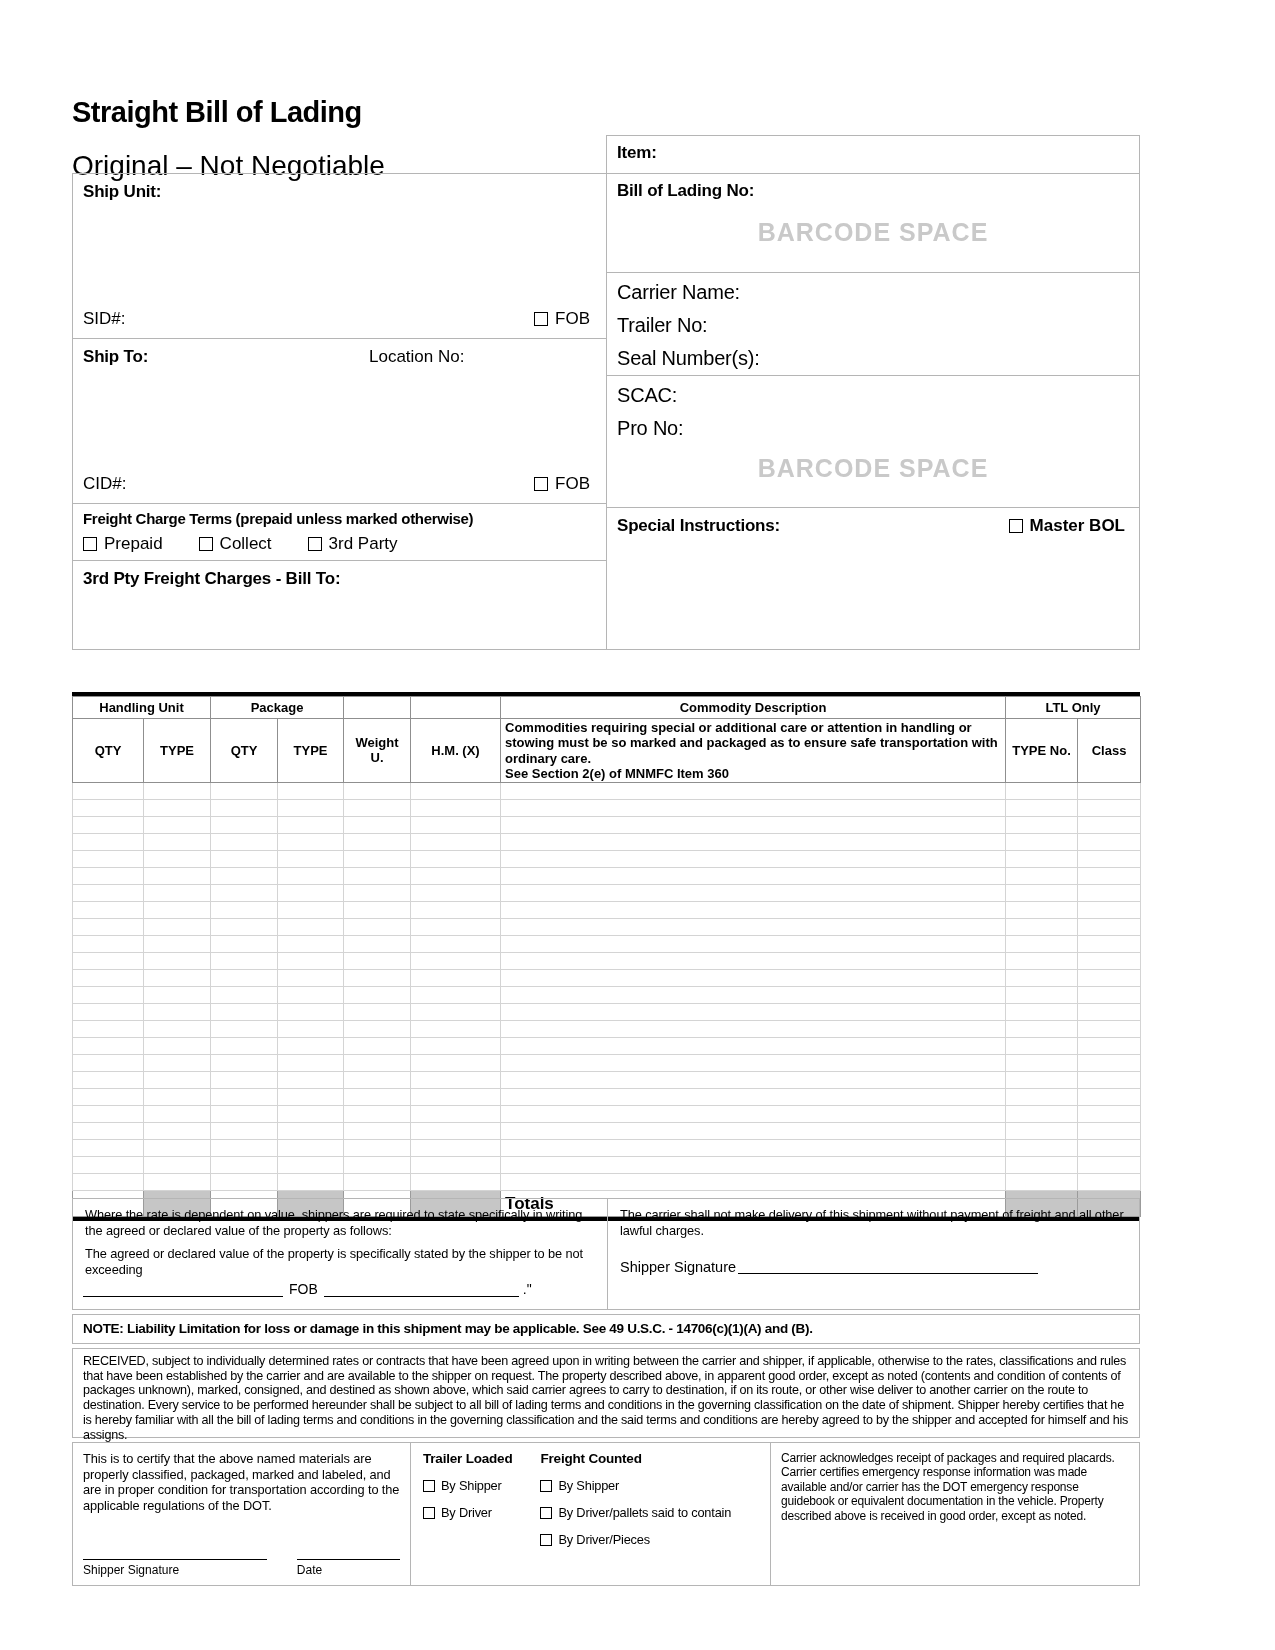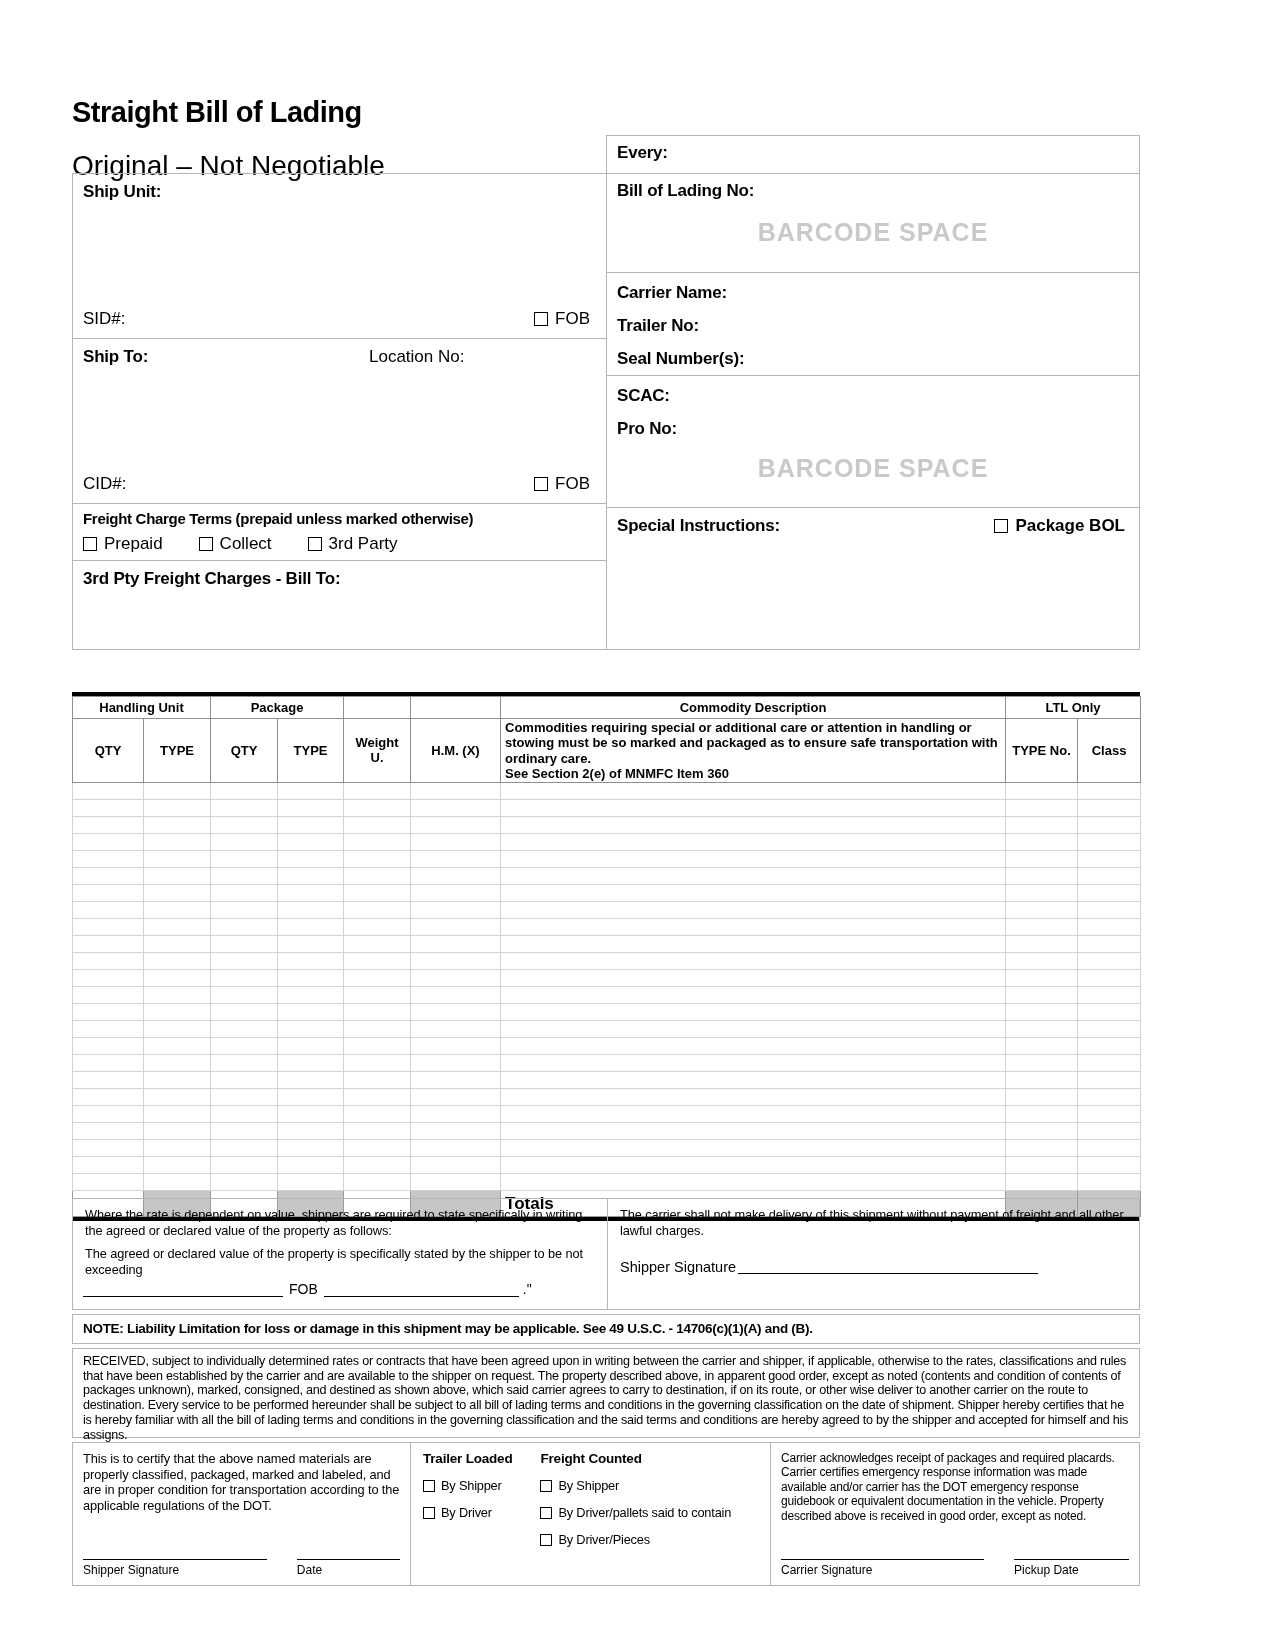--- a/index.html
+++ b/index.html
@@ -31,21 +31,21 @@
   .cb.small { width:12px; height:12px; margin-right:6px; }
   .cbitem { display:flex; align-items:center; font-size:17px; }
 
   .loc { position:absolute; left:296px; top:8px; font-size:17px; }
 
   .ftlabel { font-size:15px; font-weight:bold; letter-spacing:-0.3px; }
   .ftopts { display:flex; gap:36px; margin-top:7px; }
 
   .barcode { position:absolute; left:0; right:0; text-align:center; color:#c9c9c9; font-size:25px; font-weight:bold; letter-spacing:1px; }
 
-  .rline { font-size:17px; font-weight:bold; line-height:33px; letter-spacing:-0.2px; }
+  .rline { font-size:20px; font-weight:normal; line-height:33px; letter-spacing:-0.2px; }
   .specialrow { display:flex; justify-content:space-between; padding:8px 14px 0 10px; }
   .mbol { display:flex; align-items:center; font-size:17px; font-weight:bold; }
 
   
   .tablewrap { position:absolute; left:72px; top:692px; width:1068px; border-top:4px solid #000; border-bottom:4px solid #000; }
   .itable { border-collapse:collapse; table-layout:fixed; width:1068px;padding-left:21px; }
   .itable th { font-weight:bold; border:1px solid #8f8f8f; overflow:hidden; }
   .grouprow th { height:22px; font-size:13px; }
   .colrow th { height:38px; font-size:13px; vertical-align:middle; }
   .wh div { line-height:1.1; }
@@ -142,21 +142,21 @@
     <div class="cell pad last" style="height:88px;">
       <span class="blabel">3rd Pty Freight Charges - Bill To:</span>
       <div style="position:absolute; left:10px; top:34px; right:10px; bottom:6px;"></div>
     </div>
 
   </div>
 
   <div class="rightcol">
 
     <div class="cell" style="height:38px; padding:7px 10px;">
-      <span class="blabel">Every:</span>
+      <span class="blabel">Item:</span>
       <span style="position:absolute; left:70px; right:10px; top:4px; bottom:4px;"></span>
     </div>
 
     <div class="cell" style="height:99px; padding:7px 10px;">
       <span class="blabel">Bill of Lading No:</span>
       <span style="position:absolute; left:160px; right:10px; top:4px; height:24px;"></span>
       <div class="barcode" style="top:44px;">BARCODE SPACE</div>
     </div>
 
     <div class="cell" style="height:103px; padding:3px 10px;">
@@ -174,21 +174,21 @@
       <span style="position:absolute; left:70px; right:10px; top:3px; height:30px;"></span>
       <span style="position:absolute; left:85px; right:10px; top:36px; height:30px;"></span>
       <div class="barcode" style="top:78px;">BARCODE SPACE</div>
     </div>
 
     <div class="cell last" style="height:141px;">
       <div class="specialrow">
         <span class="blabel">Special Instructions:</span>
         <span class="mbol">
           <span class="cb"></span>
-          <span>Package BOL</span>
+          <span>Master BOL</span>
         </span>
       </div>
       <div style="position:absolute; left:10px; right:10px; top:36px; bottom:6px;"></div>
     </div>
 
   </div>
 
   <div class="tablewrap">
     <table class="itable">
       <colgroup>
@@ -577,27 +577,17 @@
         </div>
         <div class="chkitem">
           <span class="cb small"></span>
           <span>By Driver/Pieces</span>
         </div>
       </div>
     </div>
 
     <div class="certcol3">
       <div style="line-height:1.2; letter-spacing:-0.2px;">Carrier acknowledges receipt of packages and required placards. Carrier certifies emergency response information was made available and/or carrier has the DOT emergency response guidebook or equivalent documentation in the vehicle. Property described above is received in good order, except as noted.</div>
-      <div class="sigrow">
-        <div class="sigunit su3">
-          <span class="uline"></span>
-          <div class="siglabel">Carrier Signature</div>
-        </div>
-        <div class="sigunit su4">
-          <span class="uline"></span>
-          <div class="siglabel">Pickup Date</div>
-        </div>
-      </div>
     </div>
 
   </div>
 
 </div>
 
 </body></html>

